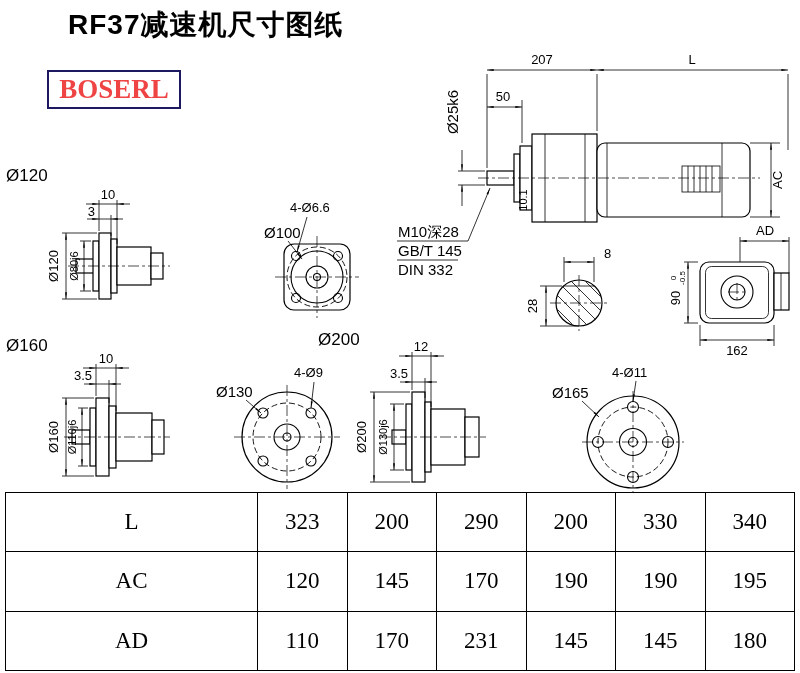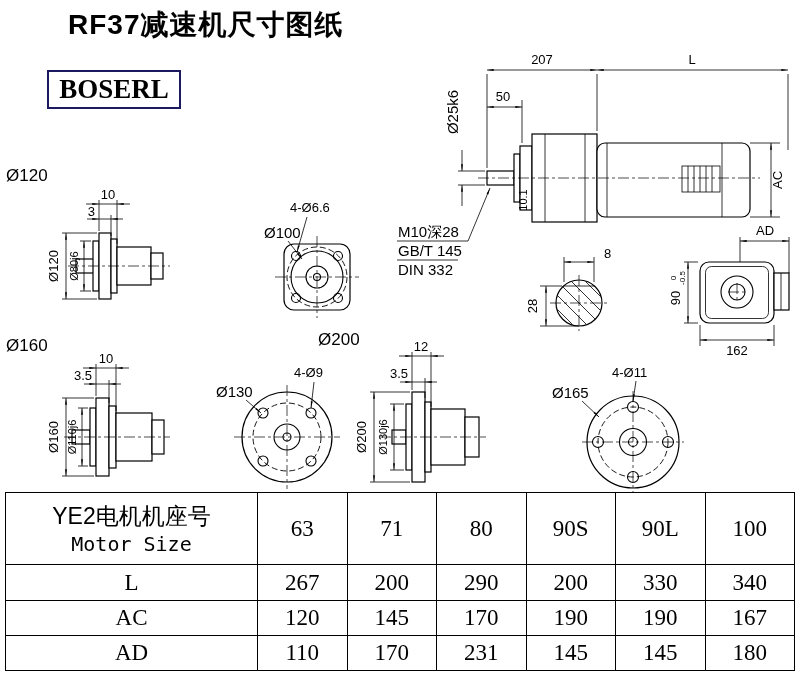--- a/index.html
+++ b/index.html
@@ -1,21 +1,21 @@
 <!DOCTYPE html>
 <html><head>
 <meta charset="utf-8">
 <style>
   *{box-sizing:border-box}
   html,body{margin:0;padding:0}
   body{width:800px;height:673px;background:#fff;position:relative;overflow:hidden;
        font-family:"Liberation Sans",sans-serif;color:#000}
   .title{position:absolute;left:68px;top:6px;font-size:28px;font-weight:bold;letter-spacing:1px;white-space:nowrap}
   .logo{position:absolute;left:47px;top:70px;width:134px;height:39px;border:2px solid #1c1960;
-        color:#000000;font-family:"Liberation Serif",serif;font-size:27px;font-weight:bold;
+        color:#ef4444;font-family:"Liberation Serif",serif;font-size:27px;font-weight:bold;
         text-align:center;line-height:34px;background:#fff}
   svg.draw{position:absolute;left:0;top:0}
   .part{fill:#fff;stroke:#000;stroke-width:1.2}
   .ln{fill:none;stroke:#000;stroke-width:1.1}
   .thin,.dim{fill:none;stroke:#000;stroke-width:0.8}
   .cl{fill:none;stroke:#000;stroke-width:0.7;stroke-dasharray:11 3 3 3}
   .bolt{fill:none;stroke:#000;stroke-width:0.9;stroke-dasharray:6 3}
   text{font-family:"Liberation Sans",sans-serif;fill:#000;stroke:none;font-size:13px}
   .lbl{font-size:17px}
   .note{font-size:15px}
@@ -320,49 +320,37 @@
   <colgroup>
     <col style="width:252px">
       <col>
       <col>
       <col>
       <col>
       <col>
       <col>
   </colgroup>
   <tbody>
-      <tr class="hdr">
-    <td>
-      <div class="cn">YE2电机机座号</div>
-      <div class="mono">Motor Size</div>
-    </td>
-    <td class="val">63</td>
-    <td class="val">71</td>
-    <td class="val">80</td>
-    <td class="val">90S</td>
-    <td class="val">90L</td>
-    <td class="val">100</td>
-  </tr>
   <tr class="r">
     <td class="val">L</td>
-    <td class="val">267</td>
+    <td class="val">323</td>
     <td class="val">200</td>
     <td class="val">290</td>
     <td class="val">200</td>
     <td class="val">330</td>
     <td class="val">340</td>
   </tr>
   <tr class="r">
     <td class="val">AC</td>
     <td class="val">120</td>
     <td class="val">145</td>
     <td class="val">170</td>
     <td class="val">190</td>
     <td class="val">190</td>
-    <td class="val">167</td>
+    <td class="val">195</td>
   </tr>
   <tr class="r">
     <td class="val">AD</td>
     <td class="val">110</td>
     <td class="val">170</td>
     <td class="val">231</td>
     <td class="val">145</td>
     <td class="val">145</td>
     <td class="val">180</td>
   </tr>

